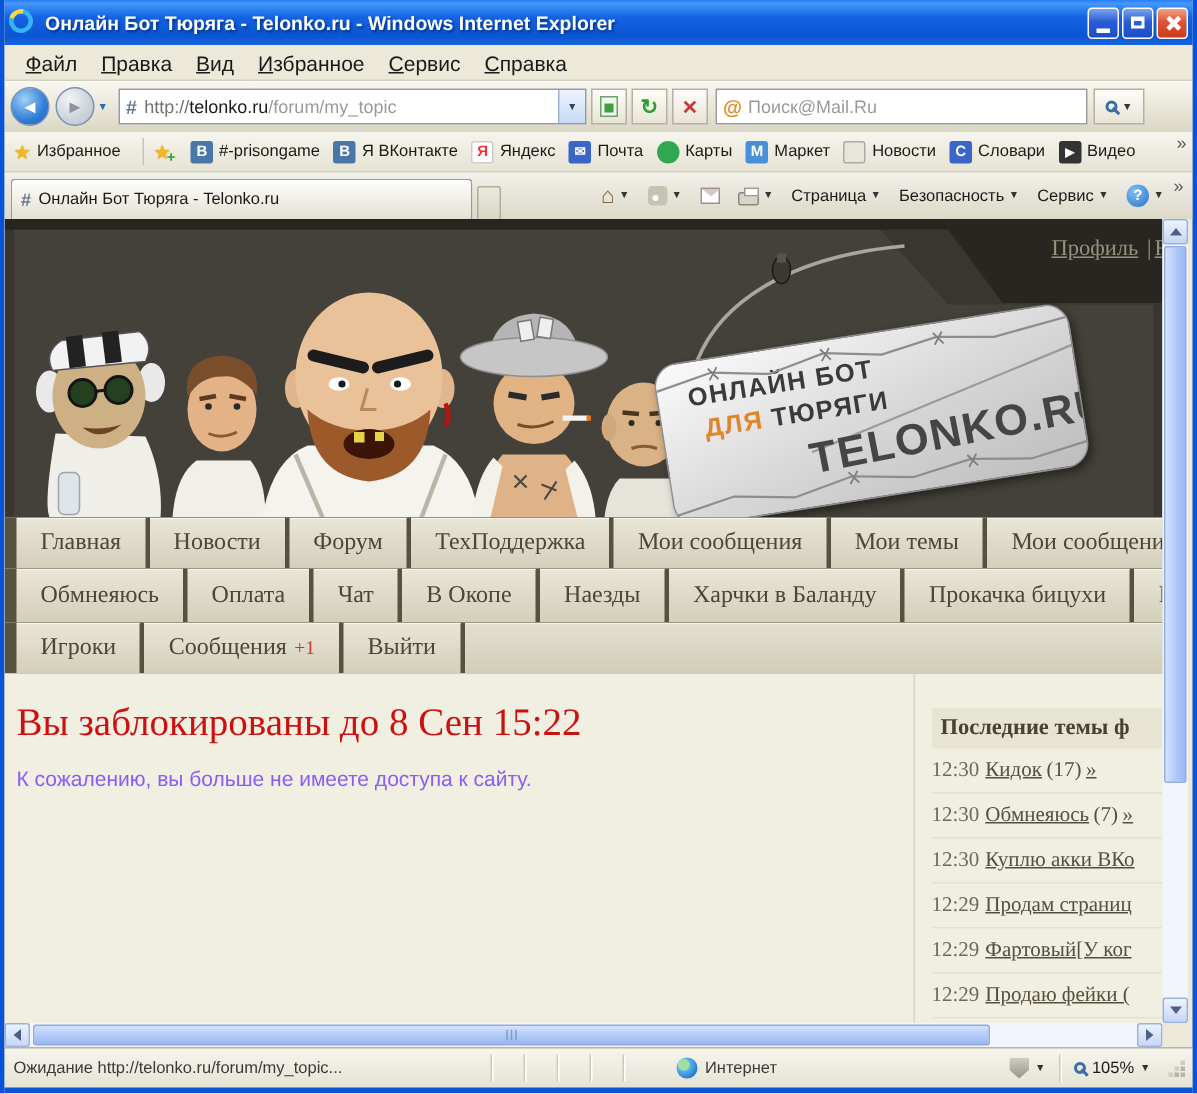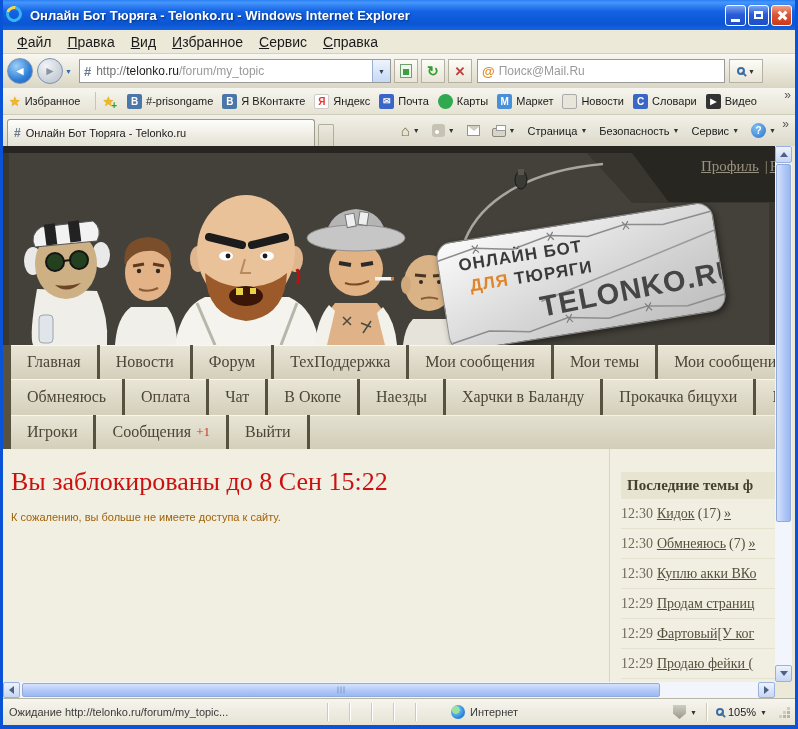--- a/index.html
+++ b/index.html
@@ -135,21 +135,21 @@
           background:linear-gradient(180deg,#eae6d7,#d4cfba); box-shadow:inset 0 1px 0 #f8f6ee;
           font-family:"Liberation Serif",serif; font-size:16px; color:#4c4636; padding:0 16px;
           margin-right:3px; flex:0 0 auto; }
   .nav-fill { flex:1 1 auto; background:linear-gradient(180deg,#e4e0d0,#d2cdb8); box-shadow:inset 0 1px 0 #f4f2e8; }
   .badge { color:#c53a2a; font-size:13px; margin-left:5px; }
   
   #content { position:absolute; left:0; top:303px; width:772px; height:233px; background:#f1efe2; }
   #content .divider { position:absolute; left:606px; top:0; width:1px; height:233px; background:#d9d5c3; }
   .blocked-heading { position:absolute; left:8px; top:18px; font-family:"Liberation Serif",serif;
           font-size:26px; color:#cc1010; }
-  .blocked-msg { position:absolute; left:8px; top:62px; font-size:11px; color:#a16207; }
+  .blocked-msg { position:absolute; left:8px; top:62px; font-size:14px; color:#8b5cf6; }
   .blocked-reason { position:absolute; left:8px; top:98px; font-size:13px; color:#928d7e; }
   .blocked-reason b { color:#645e4d; }
   .blocked-reason i { font-style:italic; }
   #sidebar { position:absolute; left:618px; top:0; width:154px; height:233px; overflow:hidden;
           font-family:"Liberation Serif",serif; }
   .sb-title { margin-top:23px; background:#e7e4d2; padding:5px 6px; font-weight:bold; font-size:15px;
           color:#47422f; white-space:nowrap; overflow:hidden; }
   .sb-item { padding:7px 0 6px 0; border-bottom:1px solid #e4e1cf; font-size:14px; white-space:nowrap; overflow:hidden; }
   .sb-time { color:#6f6a58; margin-right:4px; }
   .sb-link { color:#55503c; text-decoration:underline; }

